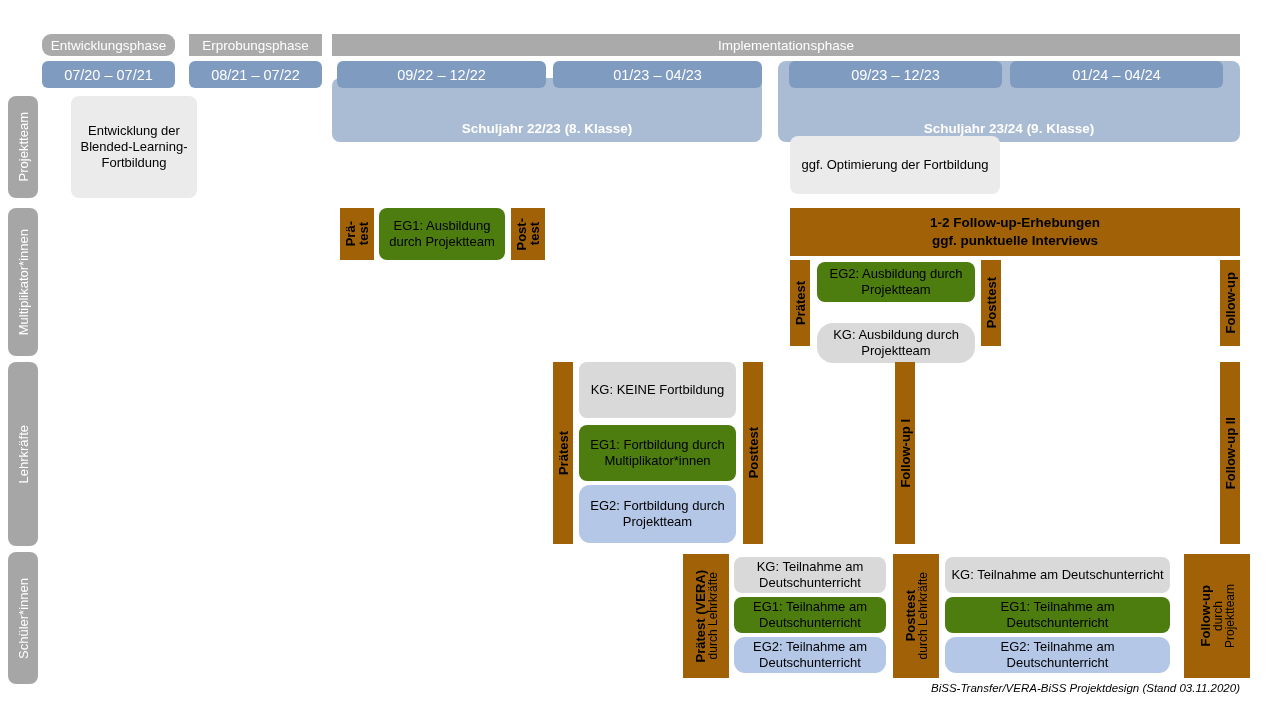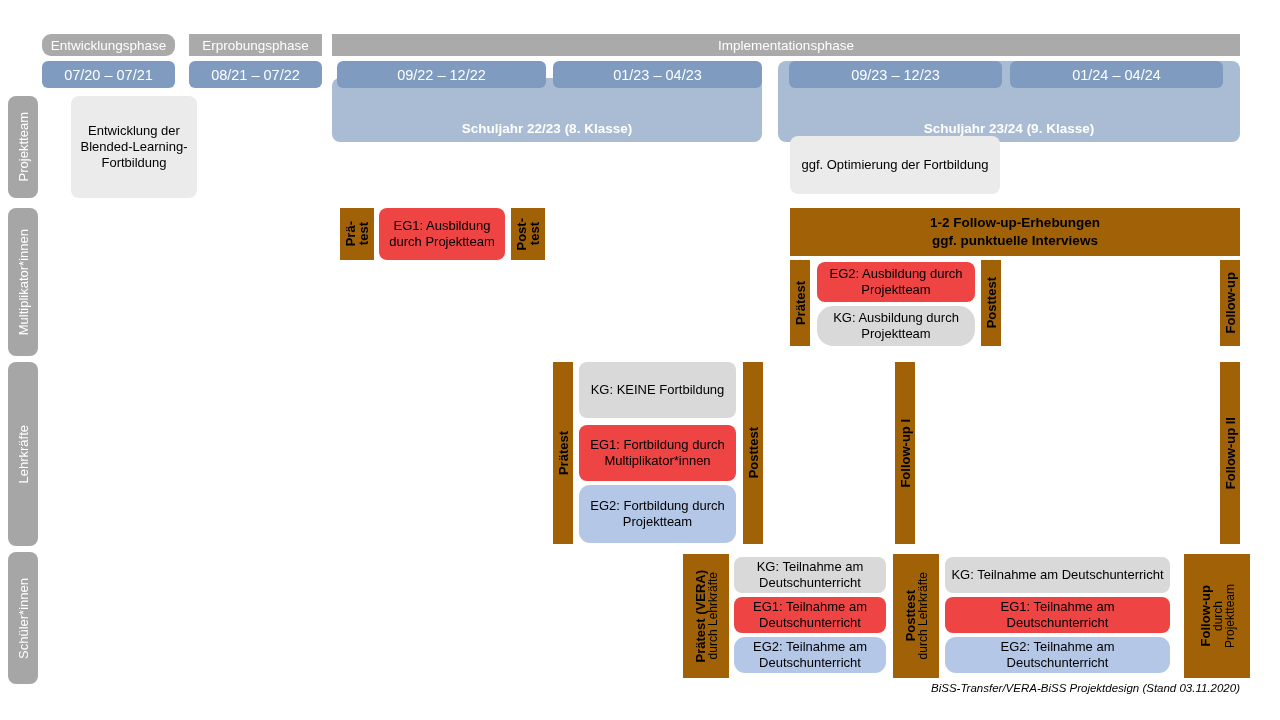--- a/index.html
+++ b/index.html
@@ -53,21 +53,21 @@
   
   .box{
     border-radius:8px;
     display:flex;align-items:center;justify-content:center;
     text-align:center;
     font-size:13px;line-height:1.25;
     padding:2px 6px;
   }
   .box.grey{background:#ebebeb;color:#000;}
   .box.grey2{background:#d9d9d9;color:#000;}
-  .box.blue-dark{background:#ef4444;color:#000;}
+  .box.blue-dark{background:#4d7c0f;color:#000;}
   .box.blue-light{background:#b4c7e7;color:#000000;border-radius:11px;}
 
   
   .green{
     background:#a16207;
     display:flex;align-items:center;justify-content:center;
     text-align:center;
   }
   .green.hband{
     font-size:13.5px;font-weight:bold;line-height:1.3;
@@ -175,21 +175,21 @@
       <div>ggf. punktuelle Interviews</div>
     </div>
   </div>
 
   <div class="abs green vbar" style="left:790px;top:260px;width:20px;height:86px;">
     <span class="vtext bold">Prätest</span>
   </div>
   <div class="abs box blue-dark" style="left:817px;top:262px;width:158px;height:40px;">
     <span>EG2: Ausbildung durch Projektteam</span>
   </div>
-  <div class="abs box grey2" style="left:817px;top:306px;width:158px;height:40px;border-radius:16px;">
+  <div class="abs box grey2" style="left:817px;top:323px;width:158px;height:40px;border-radius:16px;">
     <span>KG: Ausbildung durch Projektteam</span>
   </div>
   <div class="abs green vbar" style="left:981px;top:260px;width:20px;height:86px;">
     <span class="vtext bold">Posttest</span>
   </div>
   <div class="abs green vbar" style="left:1220px;top:260px;width:20px;height:86px;">
     <span class="vtext bold">Follow-up</span>
   </div>
 
   <div class="abs green vbar" style="left:553px;top:362px;width:20px;height:182px;">

